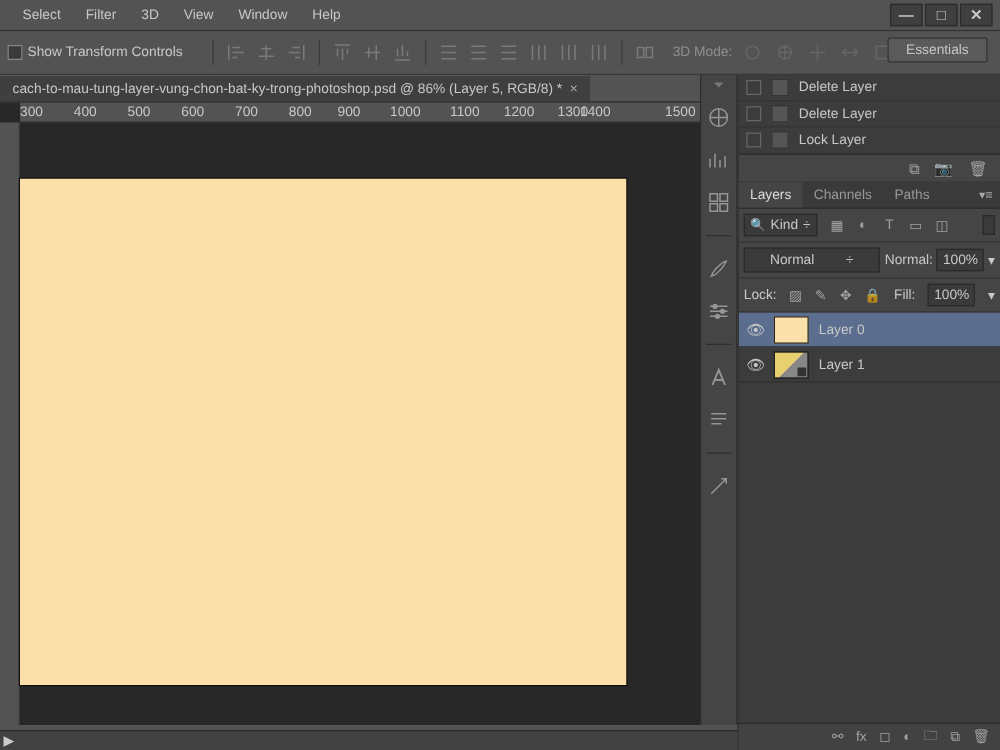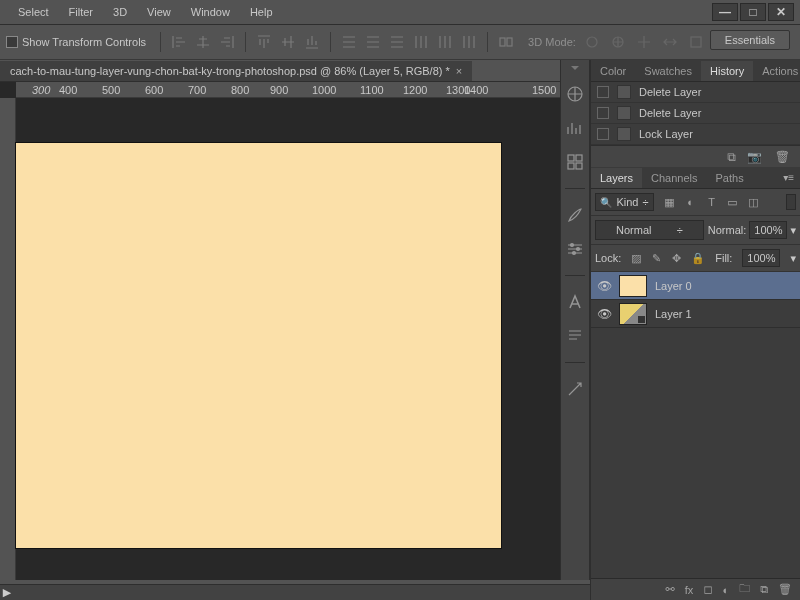--- a/index.html
+++ b/index.html
@@ -3,21 +3,21 @@
 <meta charset="utf-8">
 <style>
 *{margin:0;padding:0;box-sizing:border-box;font-family:Tahoma,Arial,sans-serif;font-size:11px;color:#c8c8c8;user-select:none}
 body{background:#535353;width:800px;height:600px;overflow:hidden;position:relative}
 .menubar{height:25px;background:#535353;display:flex;align-items:center;padding-left:8px;border-bottom:1px solid #2e2e2e}
 .menubar span{padding:0 10px;cursor:default}
 .winctrl{position:absolute;right:6px;top:3px;display:flex;gap:2px}
 .winctrl div{width:26px;height:18px;background:#3f3f3f;border:1px solid #2a2a2a;display:flex;align-items:center;justify-content:center;font-size:12px;font-weight:bold}
 .optbar{height:35px;background:#535353;display:flex;align-items:center;padding:0 6px;border-bottom:1px solid #383838;gap:4px}
 .checkbox{width:12px;height:12px;border:1px solid #888;background:#3a3a3a;margin-right:4px}
-.stc{display:flex;align-items:center;margin-right:6px}
+.stc{display:flex;align-items:center;margin-right:16px}
 .iconbtn{width:20px;height:20px;display:flex;align-items:center;justify-content:center;opacity:.45}
 .iconbtn svg{width:16px;height:16px}
 .sep{width:1px;height:20px;background:#3a3a3a;margin:0 4px}
 .mode3d{margin-left:8px;display:flex;align-items:center;gap:6px;opacity:.5}
 .essentials{position:absolute;right:10px;top:30px;background:#5a5a5a;border:1px solid #333;padding:3px 14px;border-radius:2px}
 .doctab{height:22px;background:#535353;display:flex;align-items:center;border-bottom:1px solid #2e2e2e}
 .doctab .tab{background:#3f3f3f;padding:4px 10px;font-size:11px;color:#ddd;display:flex;align-items:center;gap:6px}
 .doctab .tab .x{color:#aaa;font-size:11px}
 .workspace{position:absolute;top:82px;left:0;right:210px;bottom:20px;background:#282828;overflow:hidden}
 .ruler-h{position:absolute;top:0;left:16px;right:0;height:16px;background:#535353;border-bottom:1px solid #3a3a3a;font-size:9px;color:#aaa;overflow:hidden}
@@ -192,21 +192,21 @@
 
 <div class="doctab">
   <div class="tab">
     <span>cach-to-mau-tung-layer-vung-chon-bat-ky-trong-photoshop.psd @ 86% (Layer 5, RGB/8) *</span>
     <span class="x">×</span>
   </div>
 </div>
 
 <div class="workspace">
   <div class="ruler-h" id="rulerh">
-      <span style="left: 16px; font-style: italic;">300</span>
+      <span style="left: 0px;">300</span>
       <span style="left: 43px;">400</span>
       <span style="left: 86px;">500</span>
       <span style="left: 129px;">600</span>
       <span style="left: 172px;">700</span>
       <span style="left: 215px;">800</span>
       <span style="left: 254px;">900</span>
       <span style="left: 296px;">1000</span>
       <span style="left: 344px;">1100</span>
       <span style="left: 387px;">1200</span>
       <span style="left: 430px;">1300</span>
@@ -255,27 +255,20 @@
   <div class="dicon"><svg viewBox="0 0 20 20">
         <path d="M4 5h12M4 9h12M4 13h8"></path>
       </svg></div>
   <div class="dsep"></div>
   <div class="dicon"><svg viewBox="0 0 20 20">
         <path d="M4 16l12-12M12 4h4v4"></path>
       </svg></div>
 </div>
 
 <div class="panels">
-  <div class="panel-head">
-    <div class="ptab">Color</div>
-    <div class="ptab">Swatches</div>
-    <div class="ptab active">History</div>
-    <div class="ptab">Actions</div>
-
-  </div>
   <div class="history-list" id="histlist">
       <div class="history-item">
         <div class="hchk"></div>
         <div class="hicon"></div>
         <span>Delete Layer</span>
       </div>
       <div class="history-item">
         <div class="hchk"></div>
         <div class="hicon"></div>
         <span>Delete Layer</span>

